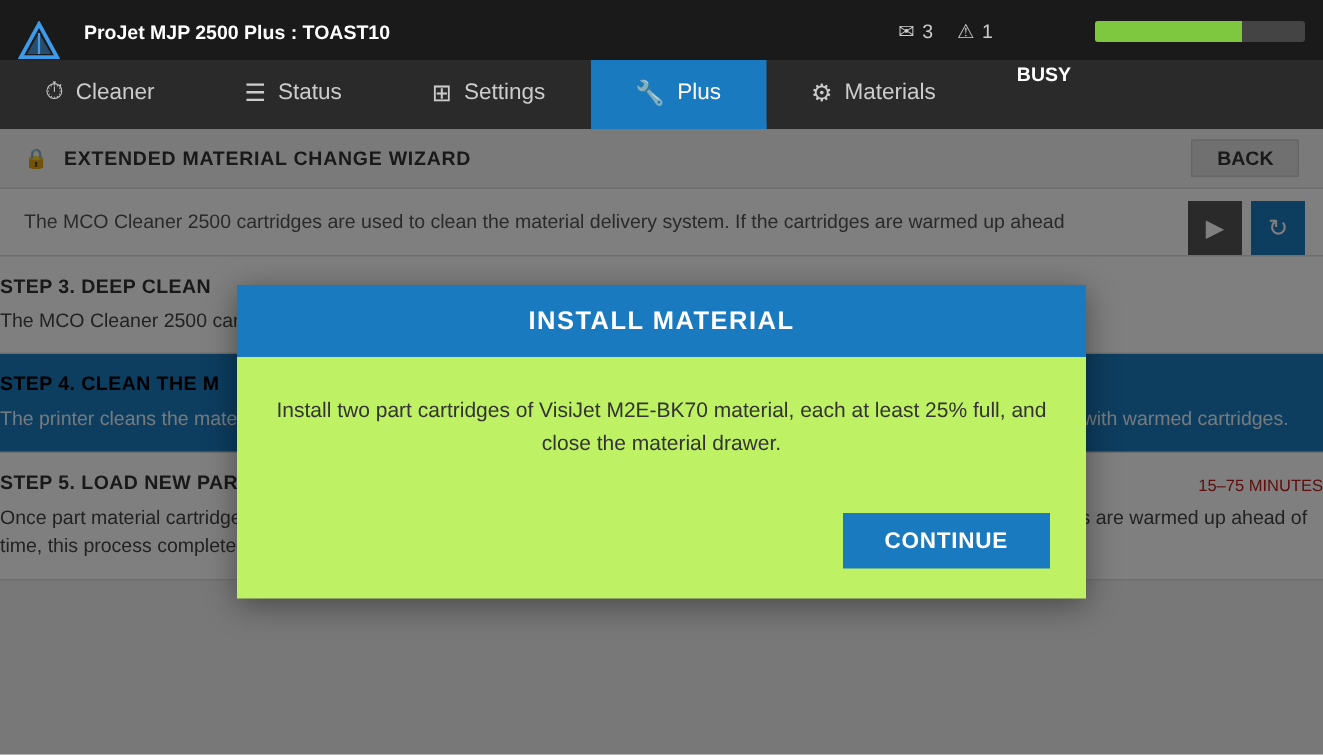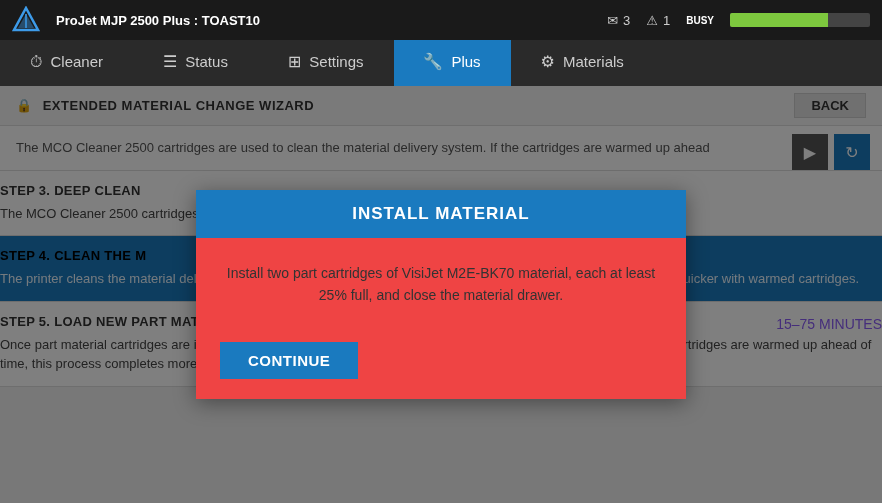--- a/index.html
+++ b/index.html
@@ -10,22 +10,21 @@
       overflow: hidden;
       background: #e8e8e8;
     }
 
     
     .top-bar {
       background: #1a1a1a;
       color: #ccc;
       height: 40px;
       display: flex;
-      align-items: center;
-      padding: 3px 12px;
+      padding: 14px 12px;
       gap: 16px;
       font-size: 13px;
     }
     .top-bar-logo {
       width: 28px;
       height: 28px;
     }
     .top-bar-title {
       color: #fff;
       font-weight: bold;
@@ -34,22 +33,23 @@
     .top-bar-spacer { flex: 1; }
     .top-bar-msg {
       display: flex;
       align-items: center;
       gap: 5px;
       color: #ccc;
       font-size: 13px;
     }
     .top-bar-busy {
       color: #fff;
-      font-size: 10px;
-      font-weight: bold;
+      font-size: 13px;
+      font-weight: bold;
+      margin-top: 28px;
     }
     .progress-bar-container {
       width: 140px;
       height: 14px;
       background: #444;
       border-radius: 2px;
       overflow: hidden;
     }
     .progress-bar-fill {
       height: 100%;
@@ -154,22 +154,22 @@
       color: #444;
       line-height: 1.5;
     }
 
     .step-header-row {
       display: flex;
       justify-content: space-between;
       align-items: center;
     }
     .step-time {
-      font-size: 14px;
-      color: #8b5cf6;
+      font-size: 11px;
+      color: #b91c1c;
     }
 
     .action-buttons {
       display: flex;
       gap: 6px;
       position: absolute;
       right: 12px;
       top: 8px;
     }
     .icon-btn {
@@ -190,22 +190,22 @@
     .modal-overlay {
       position: absolute;
       top: 0; left: 0; right: 0; bottom: 0;
       background: rgba(0,0,0,0.5);
       display: flex;
       align-items: center;
       justify-content: center;
       z-index: 100;
     }
     .modal-box {
-      background: #ef4444;
-      width: 490px;
+      background: #bef264;
+      width: 566px;
       box-shadow: 0 4px 20px rgba(0,0,0,0.4);
     }
     .modal-header {
       background: #1a7abf;
       color: #fff;
       text-align: center;
       padding: 14px 20px;
       font-size: 17px;
       font-weight: bold;
       letter-spacing: 1px;
@@ -213,20 +213,21 @@
     .modal-body {
       padding: 24px 24px;
       font-size: 14px;
       color: #333;
       text-align: center;
       line-height: 1.6;
     }
     .modal-footer {
       padding: 12px 24px 20px;
       display: flex;
+      justify-content: flex-end;
     }
     .continue-button {
       background: #1a7abf;
       color: #fff;
       border: none;
       padding: 10px 28px;
       font-size: 15px;
       font-weight: bold;
       cursor: pointer;
       letter-spacing: 0.5px;

